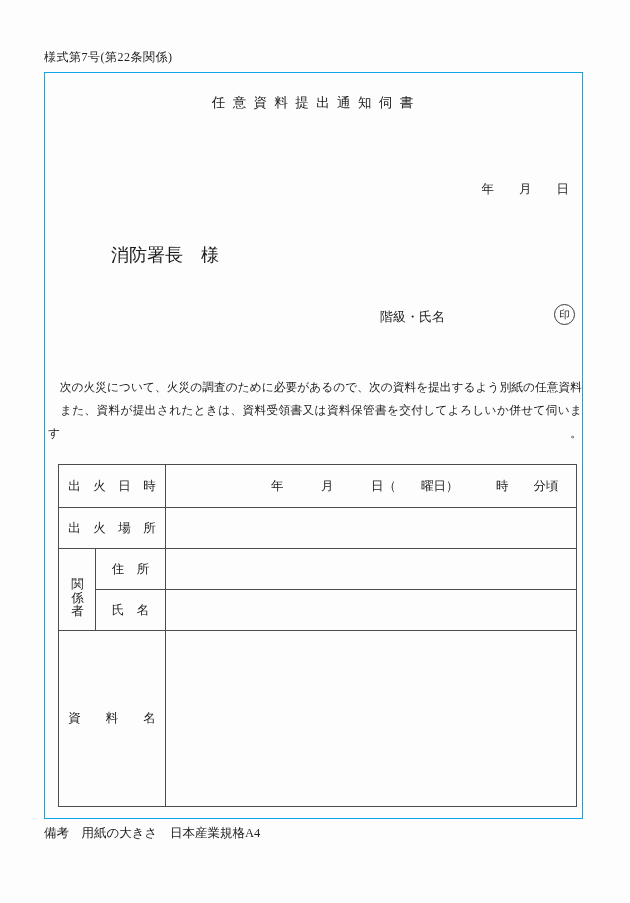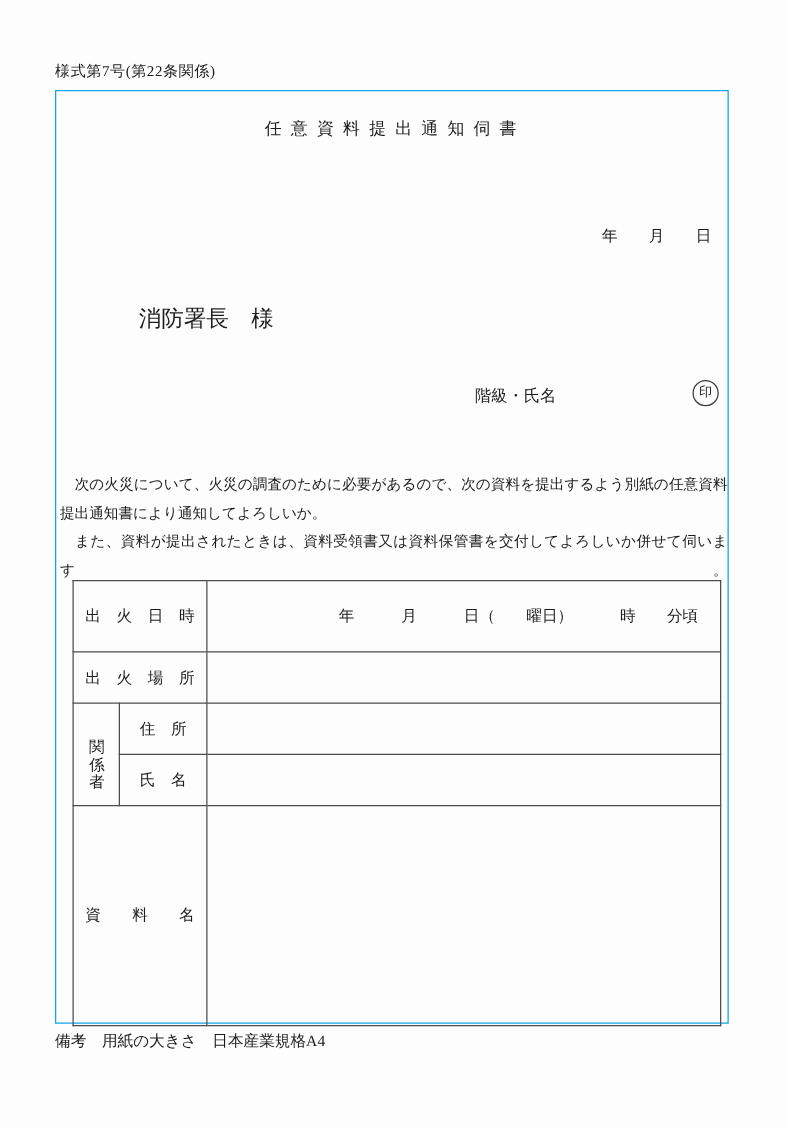--- a/index.html
+++ b/index.html
@@ -105,32 +105,31 @@
     <div class="date-line">年　　月　　日</div>
 
     <div class="addressee">消防署長　様</div>
 
     <div class="signer-label">階級・氏名</div>
 
     <div class="seal">印</div>
 
     <div class="body-text">
       <div class="body-line">　次の火災について、火災の調査のために必要があるので、次の資料を提出するよう別紙の任意資料</div>
-      <div class="body-line no-stretch">提出通知書により通知してよろしいか。</div>
       <div class="body-line">　また、資料が提出されたときは、資料受領書又は資料保管書を交付してよろしいか併せて伺います。</div>
     </div>
 
     <table class="form-table">
       <colgroup>
         <col style="width:37px">
         <col style="width:70px">
         <col style="width:411px">
       </colgroup>
       <tbody>
-        <tr style="height:57px">
+        <tr style="height:43px">
           <td colspan="2" class="label-cell">出　火　日　時</td>
           <td class="value-cell datetime">年　　　月　　　日（　　曜日）　　　時　　分頃</td>
         </tr>
         <tr style="height:41px">
           <td colspan="2" class="label-cell">出　火　場　所</td>
           <td class="value-cell"></td>
         </tr>
         <tr style="height:41px">
           <td rowspan="2" class="vert-cell">
             <span class="vert-text">関係者</span>

